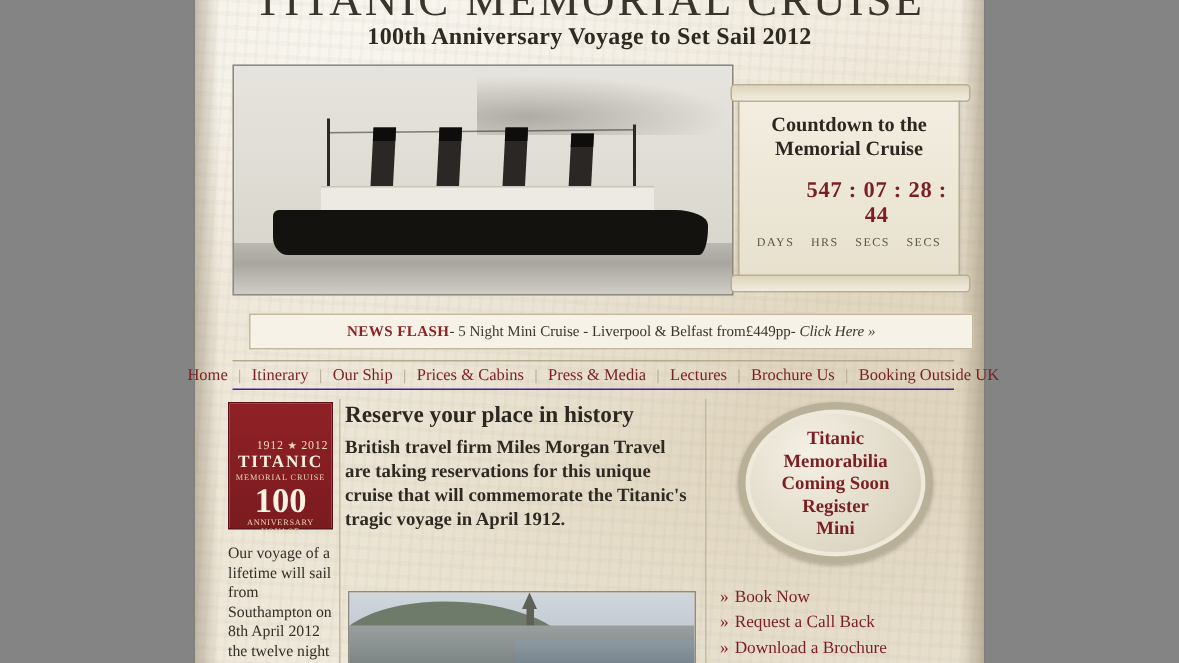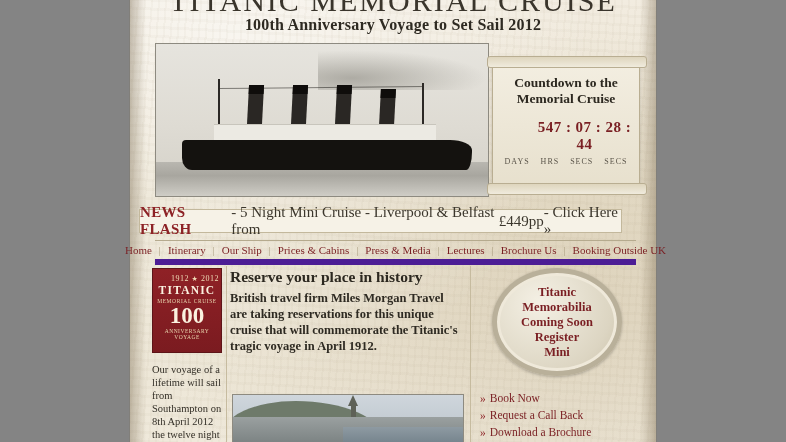--- a/index.html
+++ b/index.html
@@ -232,49 +232,49 @@
     color: #5b554a;
     letter-spacing: 1px;
     display: flex;
     justify-content: center;
     gap: 11px;
   }
 
   
   .newsflash {
     position: absolute;
-    left: 139px;
+    left: 166px;
     top: 209px;
     width: 481px;
     height: 22px;
     background: #f6f2e7;
     border: 1px solid #c3b89c;
     display: flex;
     align-items: center;
     justify-content: center;
-    font-size: 15px;
+    font-size: 10px;
     color: #3b362c;
   }
   .nf-label {
     color: #8d2226;
     font-weight: bold;
     letter-spacing: 0.3px;
   }
   .nf-price { font-weight: normal; color: #3b362c; }
-  .nf-link { color: #3b362c; }
+  .nf-link { color: #3b362c; font-style: italic; }
 
   
   .navbar {
     position: absolute;
     left: 155px;
     top: 240px;
     width: 481px;
     height: 18px;
     border-top: 1px solid #b5aa8e;
-    border-bottom: 6px solid #4c1d95;
+    border-bottom: 1px solid #4c1d95;
     display: flex;
     align-items: center;
     justify-content: center;
     gap: 0px;
     font-size: 11px;
   }
   .nav-item {
     color: #7a1f23;
     padding: 0 7px;
     white-space: nowrap;
@@ -294,21 +294,21 @@
   .badge {
     width: 68px;
     height: 83px;
     background: linear-gradient(180deg, #8f2126 0%, #7b1b20 100%);
     border: 1px solid #5d1418;
     color: #f3e7cf;
     text-align: center;
     position: relative;
   }
   .badge .yr {
-    margin-top: 5px;
+    margin-top: 23px;
     font-size: 8px;
     letter-spacing: 0.5px;
     color: #f0dcb7;
     padding-left: 16px;
   }
   .badge .star { color: #f0dcb7; font-size: 7px; }
   .badge .tt {
     font-size: 11.5px;
     font-weight: bold;
     letter-spacing: 1.2px;

